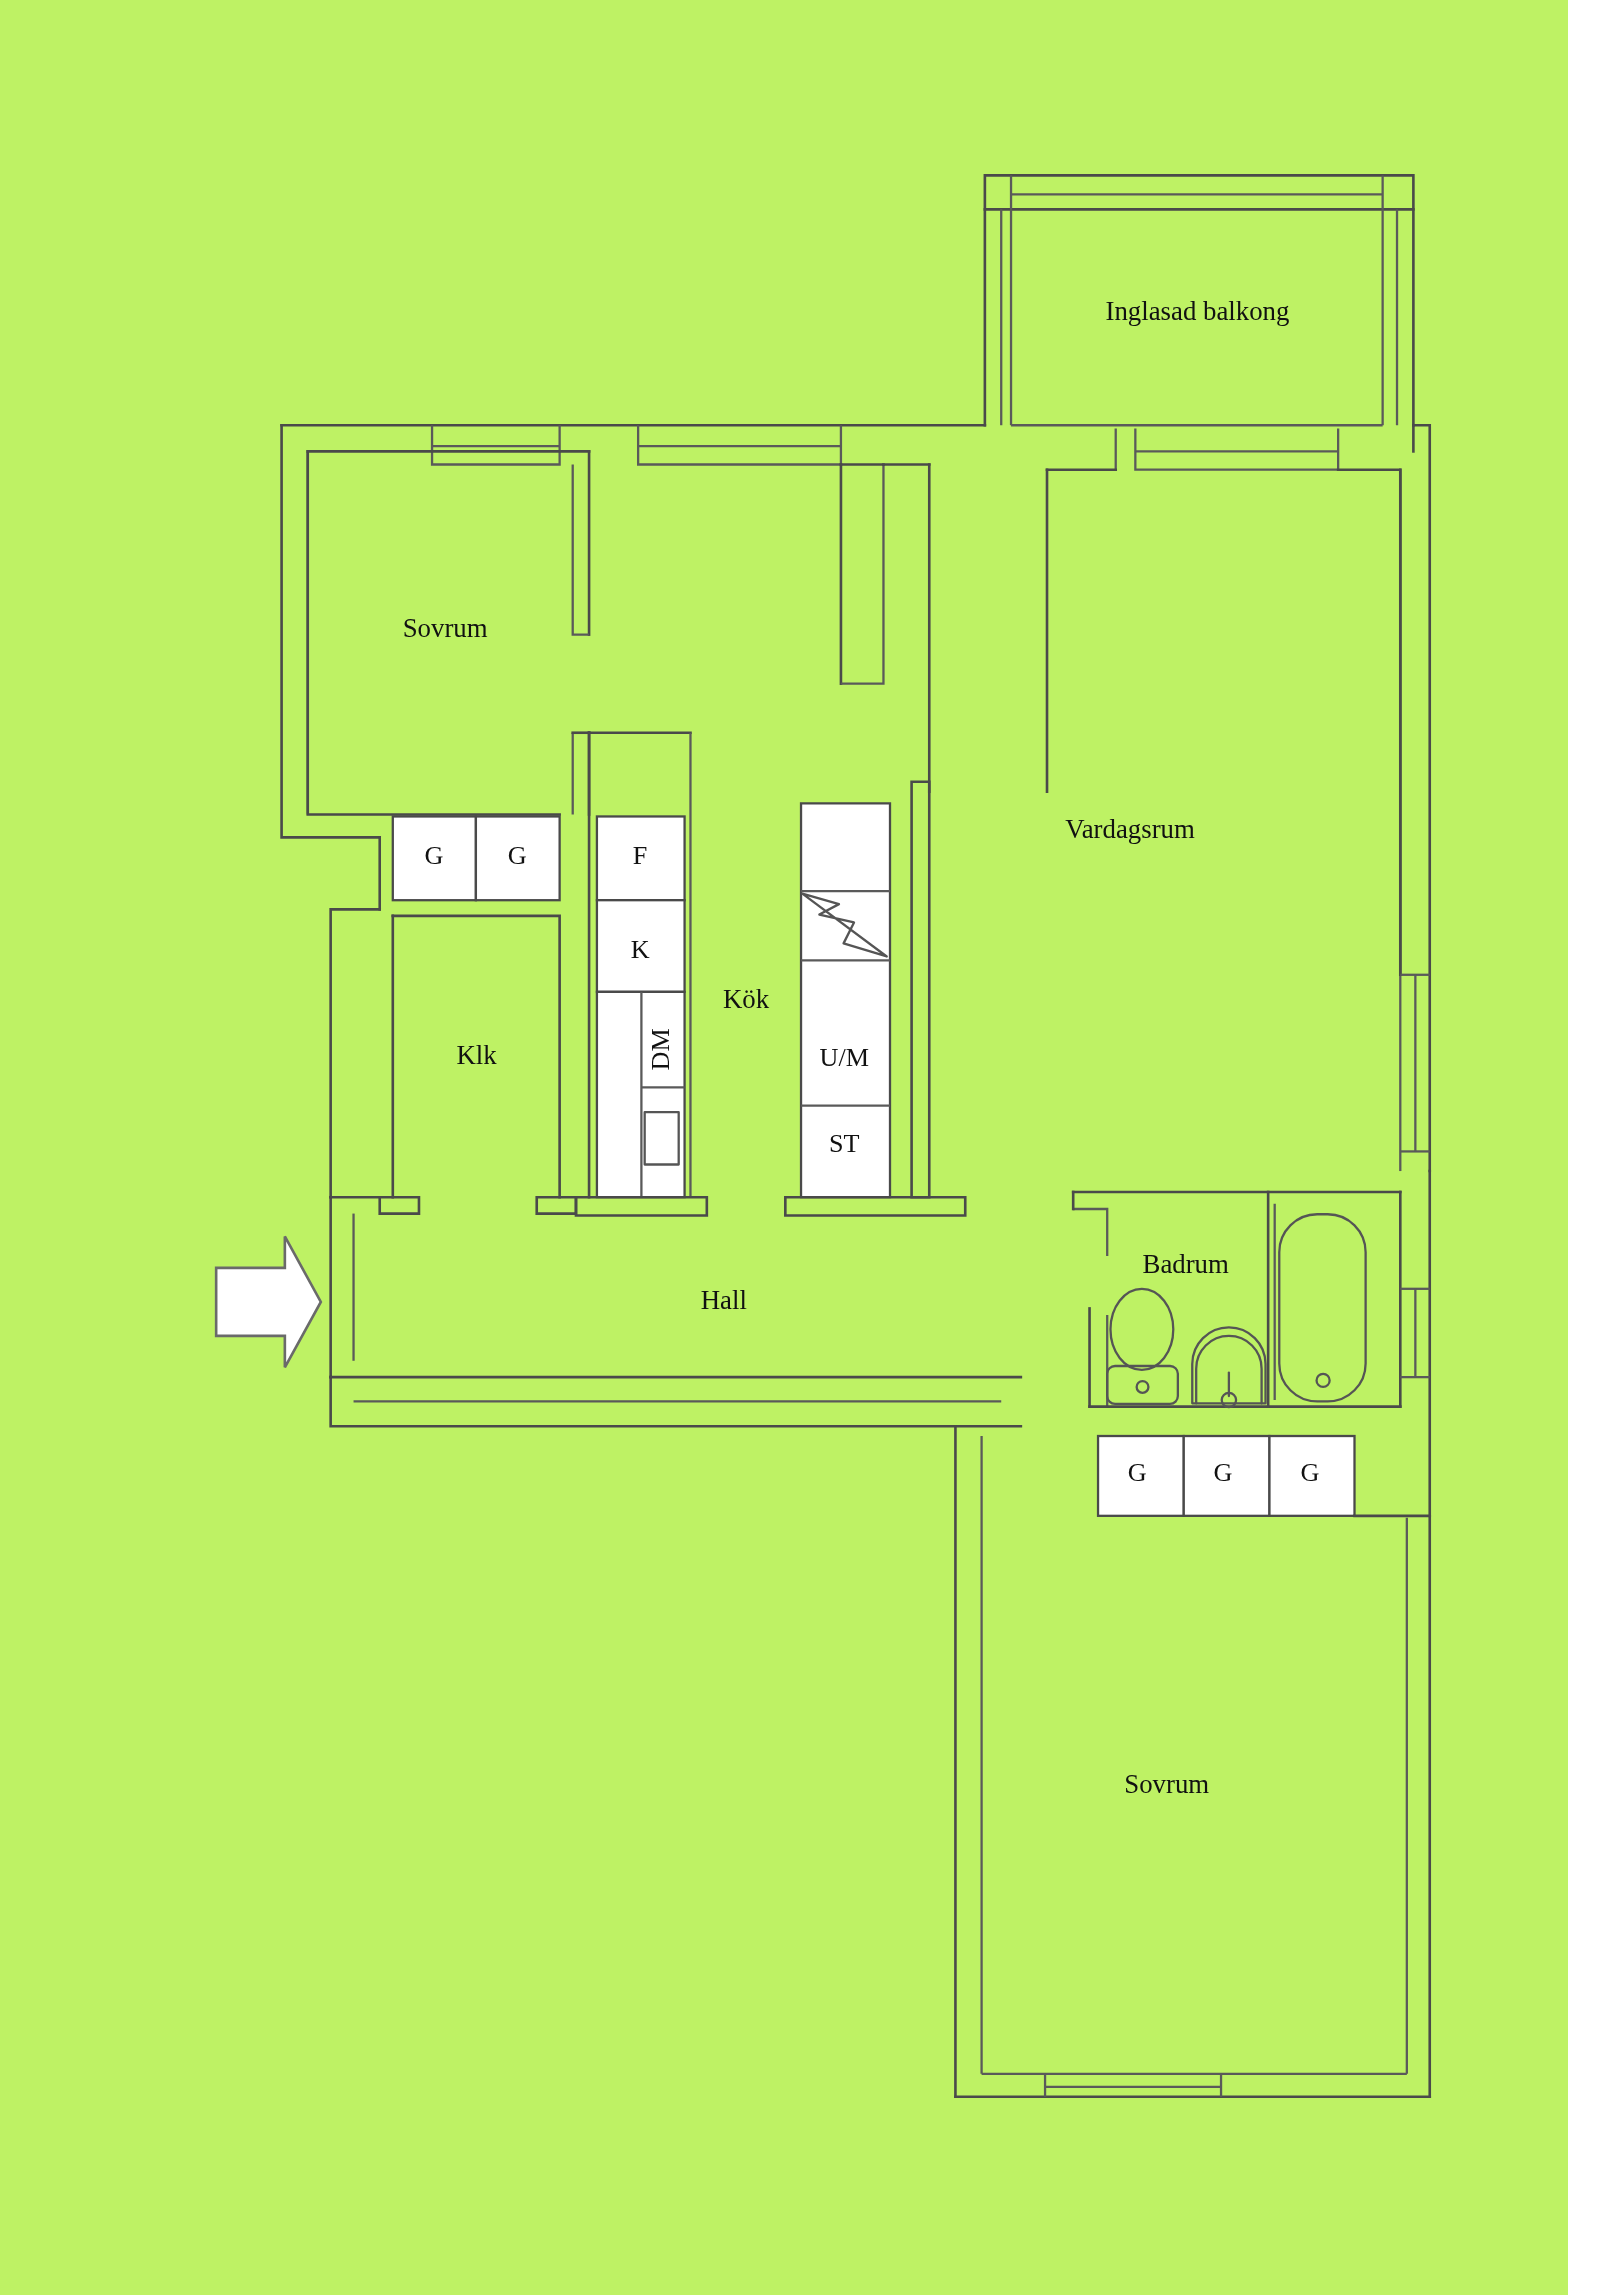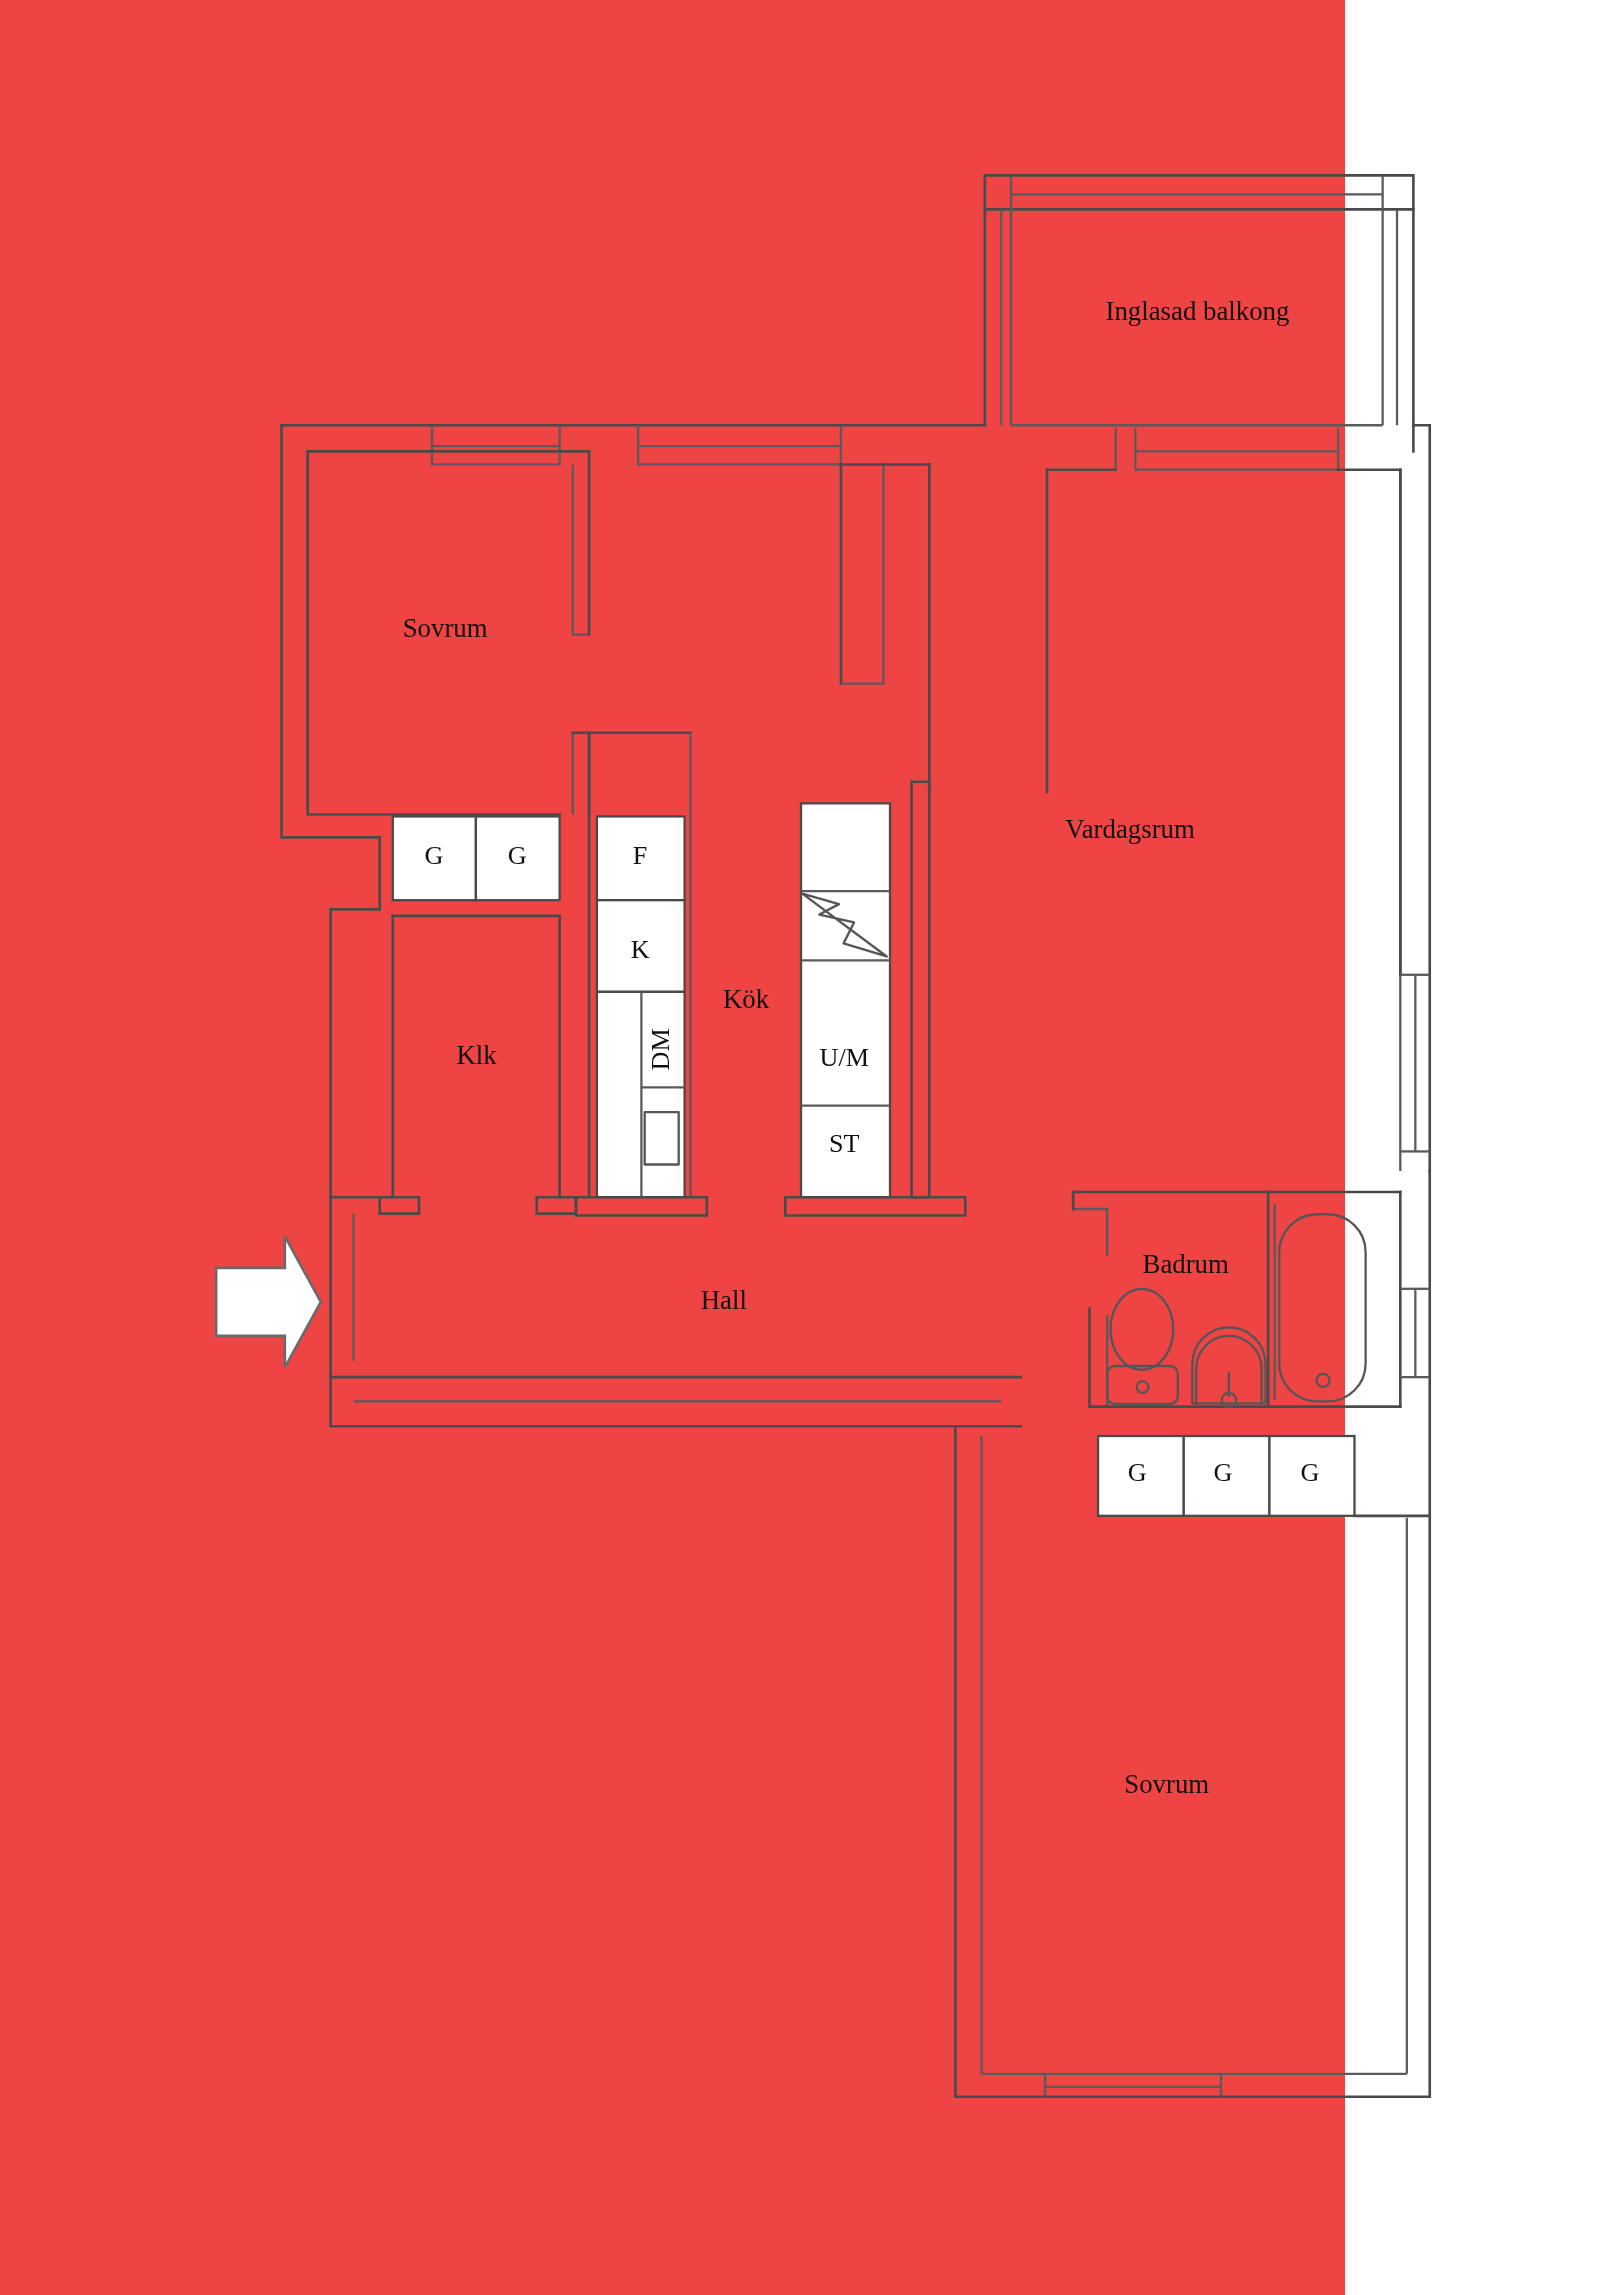--- a/index.html
+++ b/index.html
@@ -8,23 +8,23 @@
     background: #ffffff;
   }
   body {
     width: 1623px;
     height: 2295px;
     font-family: "Liberation Serif", "DejaVu Serif", serif;
     overflow: hidden;
   }
   #floorplan-root {
     position: relative;
-    width: 1345px;
+    width: 1568px;
     height: 2295px;
-    background: #ef4444;
+    background: #bef264;
   }
   svg#plan {
     display: block;
     width: 1623px;
     height: 2295px;
   }
   .wall {
     fill: none;
     stroke: #4a4a4a;
     stroke-width: 4;

